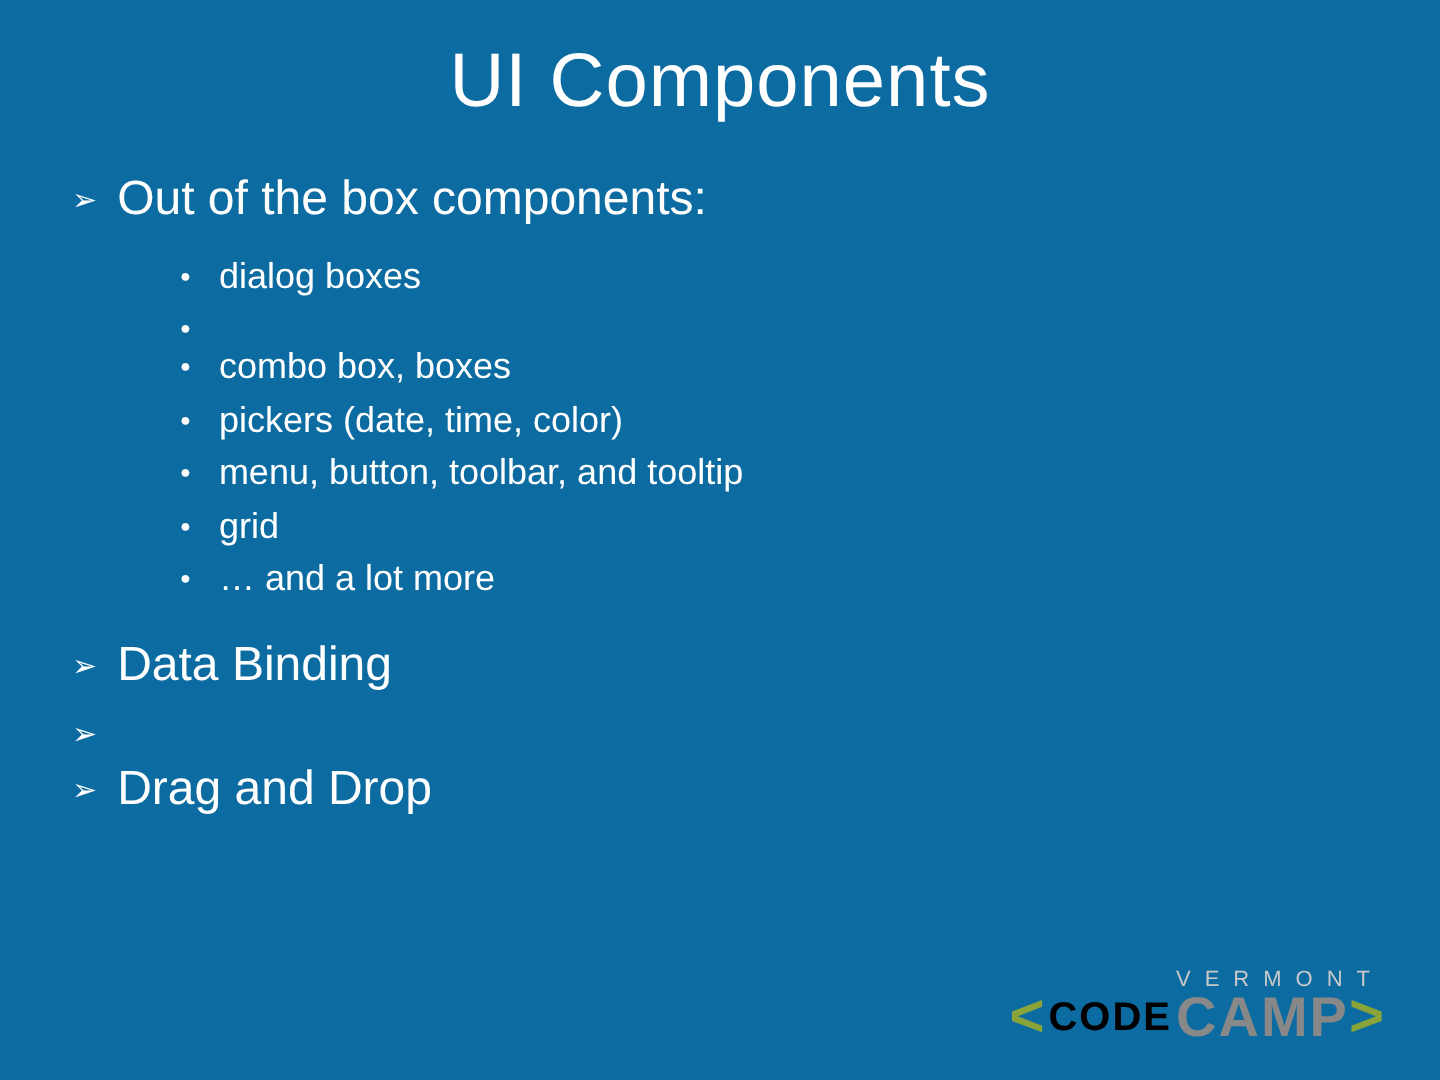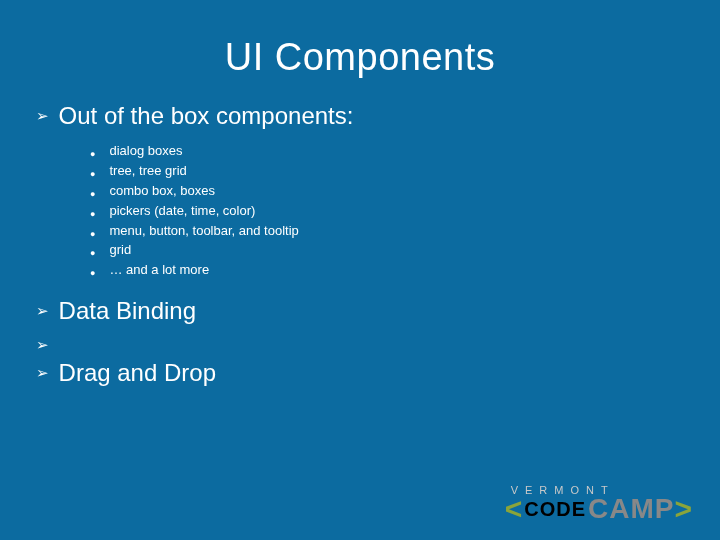--- a/index.html
+++ b/index.html
@@ -14,21 +14,21 @@
     }
     .slide {
       width: 100%;
       height: 100%;
       position: relative;
     }
     .title {
       text-align: center;
       font-size: 38px;
       font-weight: 400;
-      padding-top: 36px;
+      padding-top: 20px;
       padding-bottom: 20px;
       letter-spacing: 0.5px;
     }
     .content {
       padding-left: 36px;
       padding-top: 2px;
     }
     .top-item {
       display: flex;
       align-items: flex-start;
@@ -58,29 +58,29 @@
       align-items: flex-start;
       margin-bottom: 3px;
     }
     .round-bullet {
       font-size: 9px;
       margin-right: 14px;
       margin-top: 6px;
       flex-shrink: 0;
     }
     .sub-label {
-      font-size: 13px;
+      font-size: 18px;
       line-height: 1.3;
       text-align: right;
     }
     .logo {
       position: absolute;
       right: 28px;
       bottom: 16px;
-      text-align: left;
+      text-align: right;
     }
     .logo-top {
       font-size: 11px;
       letter-spacing: 7px;
       color: #c9c9c9;
       font-weight: 400;
       margin-bottom: -2px;
       padding-left: 6px;
     }
     .logo-bottom {
@@ -124,21 +124,20 @@
       <span class="top-label">Out of the box components:</span>
     </div>
 
     <div class="sub-list">
       <div class="sub-item">
         <span class="round-bullet">●</span>
         <span class="sub-label">dialog boxes</span>
       </div>
       <div class="sub-item">
         <span class="round-bullet">●</span>
-        <span class="sub-label">tree, tree grid</span>
       </div>
       <div class="sub-item">
         <span class="round-bullet">●</span>
         <span class="sub-label">combo box, boxes</span>
       </div>
       <div class="sub-item">
         <span class="round-bullet">●</span>
         <span class="sub-label">pickers (date, time, color)</span>
       </div>
       <div class="sub-item">

